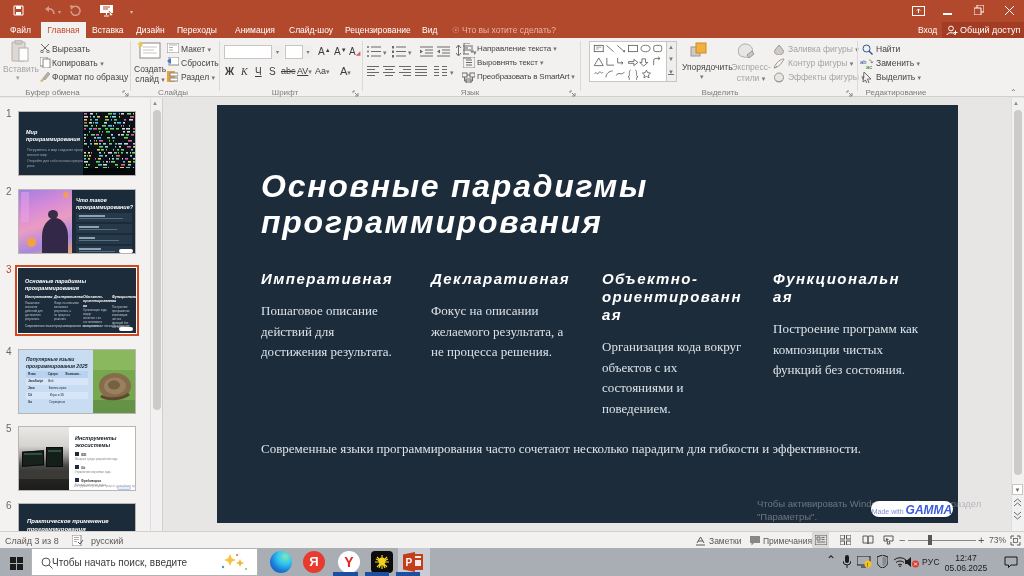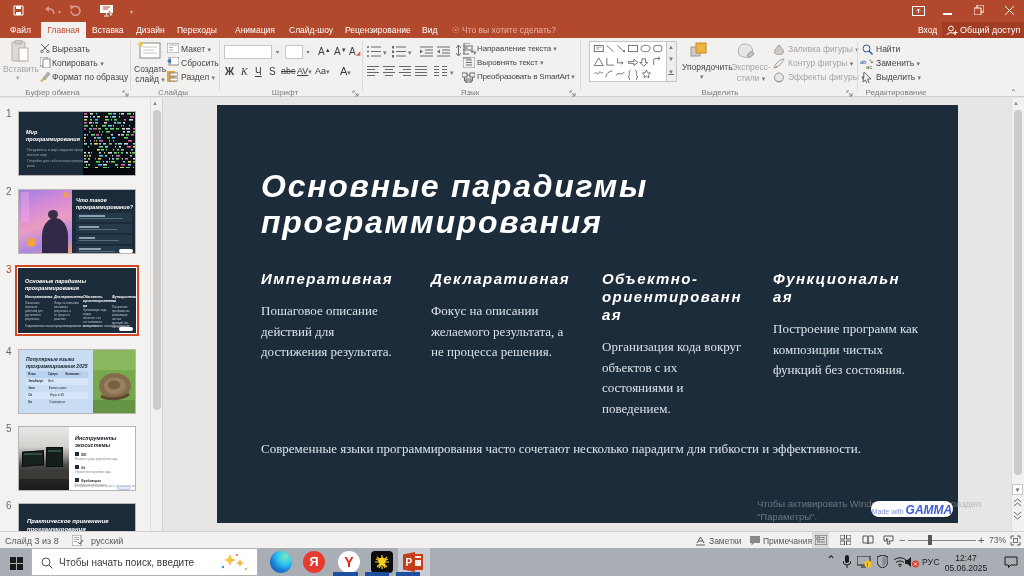--- a/index.html
+++ b/index.html
@@ -679,21 +679,21 @@
 </div>
 <div class="abs" id="taskbar">
   <svg class="abs" style="left:10px;top:9px" width="13" height="13" viewBox="0 0 13 13">
       <path d="M0 0h6v6H0zM7 0h6v6H7zM0 7h6v6H0zM7 7h6v6H7z" fill="#1b1b1b"></path>
     </svg>
   <div class="abs" style="left:31px;top:0;width:227px;height:28px;background:#fff;border:1px solid #b5b3b1">
     <svg style="position:absolute;left:9px;top:8px" width="12" height="12" viewBox="0 0 12 12">
         <circle cx="5" cy="5" r="4" fill="none" stroke="#555"></circle>
         <path d="M8 8l3.5 3.5" stroke="#555"></path>
       </svg>
-    <span style="position:absolute;left:27px;top:8px;font-size:10px;color:#3a3a3a">Чтобы начать поиск, введите</span>
+    <span style="position:absolute;left:20px;top:8px;font-size:10px;color:#3a3a3a">Чтобы начать поиск, введите</span>
   </div>
   <div class="abs" style="left:212px;top:0;width:45px;height:28px">
     <svg style="position:absolute;left:8px;top:4px" width="30" height="20" viewBox="0 0 30 20">
         <path d="M10 2l1.8 4.2L16 8l-4.2 1.8L10 14l-1.8-4.2L4 8l4.2-1.8z" fill="#f5c344"></path>
         <path d="M20 7l1.2 2.8 2.8 1.2-2.8 1.2L20 15l-1.2-2.8L16 11l2.8-1.2z" fill="#f0b83a"></path>
         <circle cx="3" cy="15" r="1.2" fill="#4a90e2"></circle>
         <circle cx="17" cy="3" r="1" fill="#e06050"></circle>
         <circle cx="26" cy="17" r="1" fill="#8ac24a"></circle>
       </svg>
   </div>

